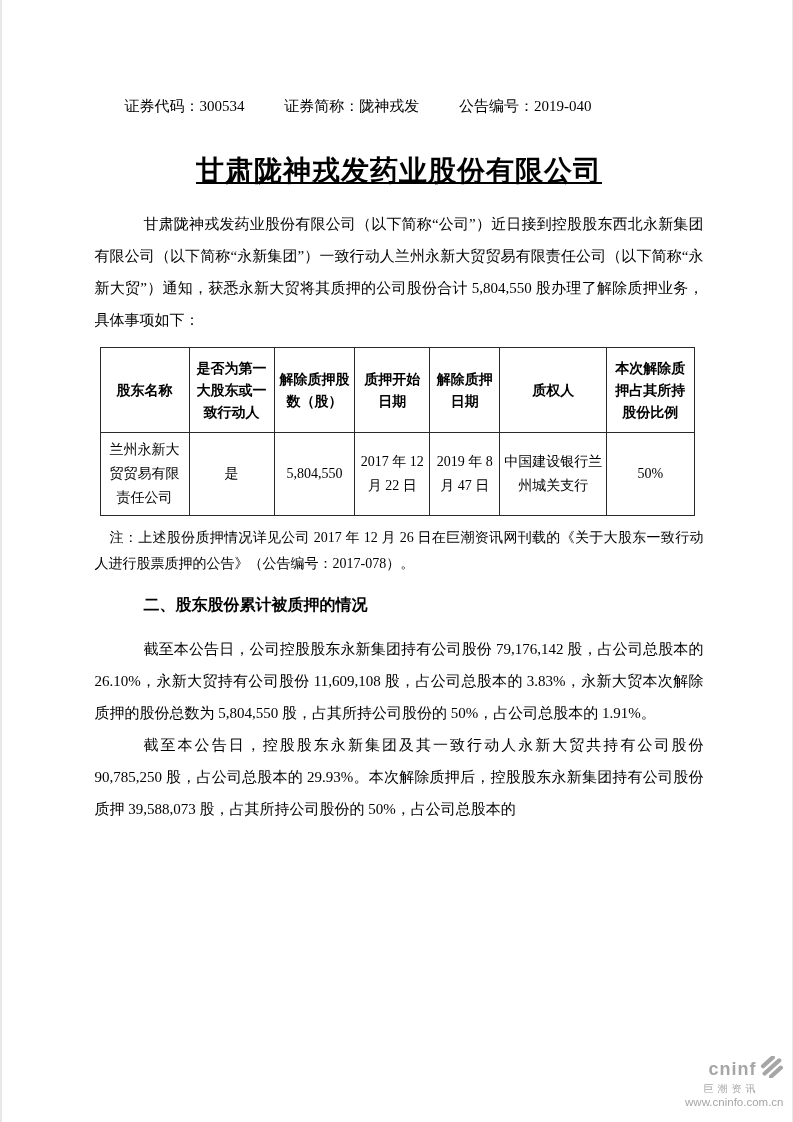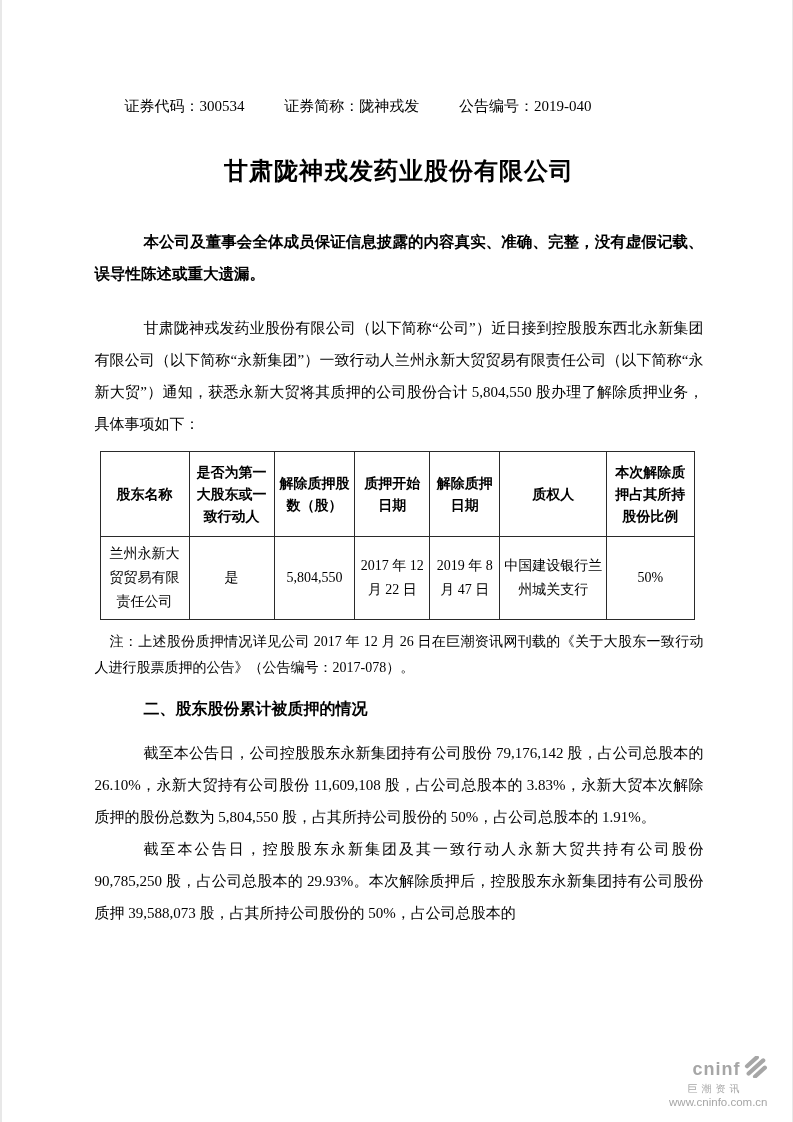--- a/index.html
+++ b/index.html
@@ -16,21 +16,21 @@
   
   .header-row{
     display:flex;justify-content:space-between;
     margin:96px 112px 0 30px;
     font-size:15px;line-height:20px;
   }
   
   .title1{
     margin-top:40px;text-align:center;
     font-family:"Liberation Sans","DejaVu Sans",sans-serif;
-    font-weight:bold;font-size:24px;line-height:30px;letter-spacing:1px;
+    font-weight:bold;font-size:28px;line-height:30px;letter-spacing:1px;text-decoration:underline;
   }
   .title2{
     margin-top:14px;text-align:center;
     font-family:"Liberation Sans","DejaVu Sans",sans-serif;
     font-weight:bold;font-size:20px;line-height:28px;letter-spacing:1px;
   }
   
   .declaration{
     margin-top:40px;
     font-family:"Liberation Sans","DejaVu Sans",sans-serif;
@@ -68,21 +68,21 @@
   td.shareholder{padding:4px 11px;line-height:23px;}
   .note{
     margin-top:9px;font-size:14px;line-height:26px;
     text-align:justify;text-indent:15px;
   }
   .sec2-head{margin-top:16px;}
   .p2{margin-top:16px;}
   .p3{margin-top:0;}
   
   .wm{
-    position:absolute;right:24px;bottom:12px;
+    position:absolute;right:8px;bottom:12px;
     text-align:right;color:#a6a6a6;
     font-family:"Liberation Sans","DejaVu Sans",sans-serif;
     user-select:none;
   }
   .wm-top{display:flex;align-items:center;justify-content:flex-end;gap:3px;}
   .wm-brand{font-weight:bold;font-size:18px;letter-spacing:1px;line-height:18px;}
   .wm-cn{font-size:10px;letter-spacing:4px;line-height:13px;margin-right:24px;}
   .wm-url{font-size:11.5px;line-height:15px;}
 </style>
 </head>
@@ -92,21 +92,20 @@
   <div class="doc">
 
     <div class="header-row">
       <span>证券代码：300534</span>
       <span>证券简称：陇神戎发</span>
       <span>公告编号：2019-040</span>
     </div>
 
     <div class="title1">甘肃陇神戎发药业股份有限公司</div>
 
-    <p class="declaration">本公司及董事会全体成员保证信息披露的内容真实、准确、完整，没有虚假记载、误导性陈述或重大遗漏。</p>
 
     <p class="para intro">甘肃陇神戎发药业股份有限公司（以下简称“公司”）近日接到控股股东西北永新集团有限公司（以下简称“永新集团”）一致行动人兰州永新大贸贸易有限责任公司（以下简称“永新大贸”）通知，获悉永新大贸将其质押的公司股份合计 5,804,550 股办理了解除质押业务，具体事项如下：</p>
 
 
     <table class="pledge">
       <colgroup>
         <col style="width:15%">
           <col style="width:14.3%">
           <col style="width:13.6%">
         <col style="width:12.6%">

